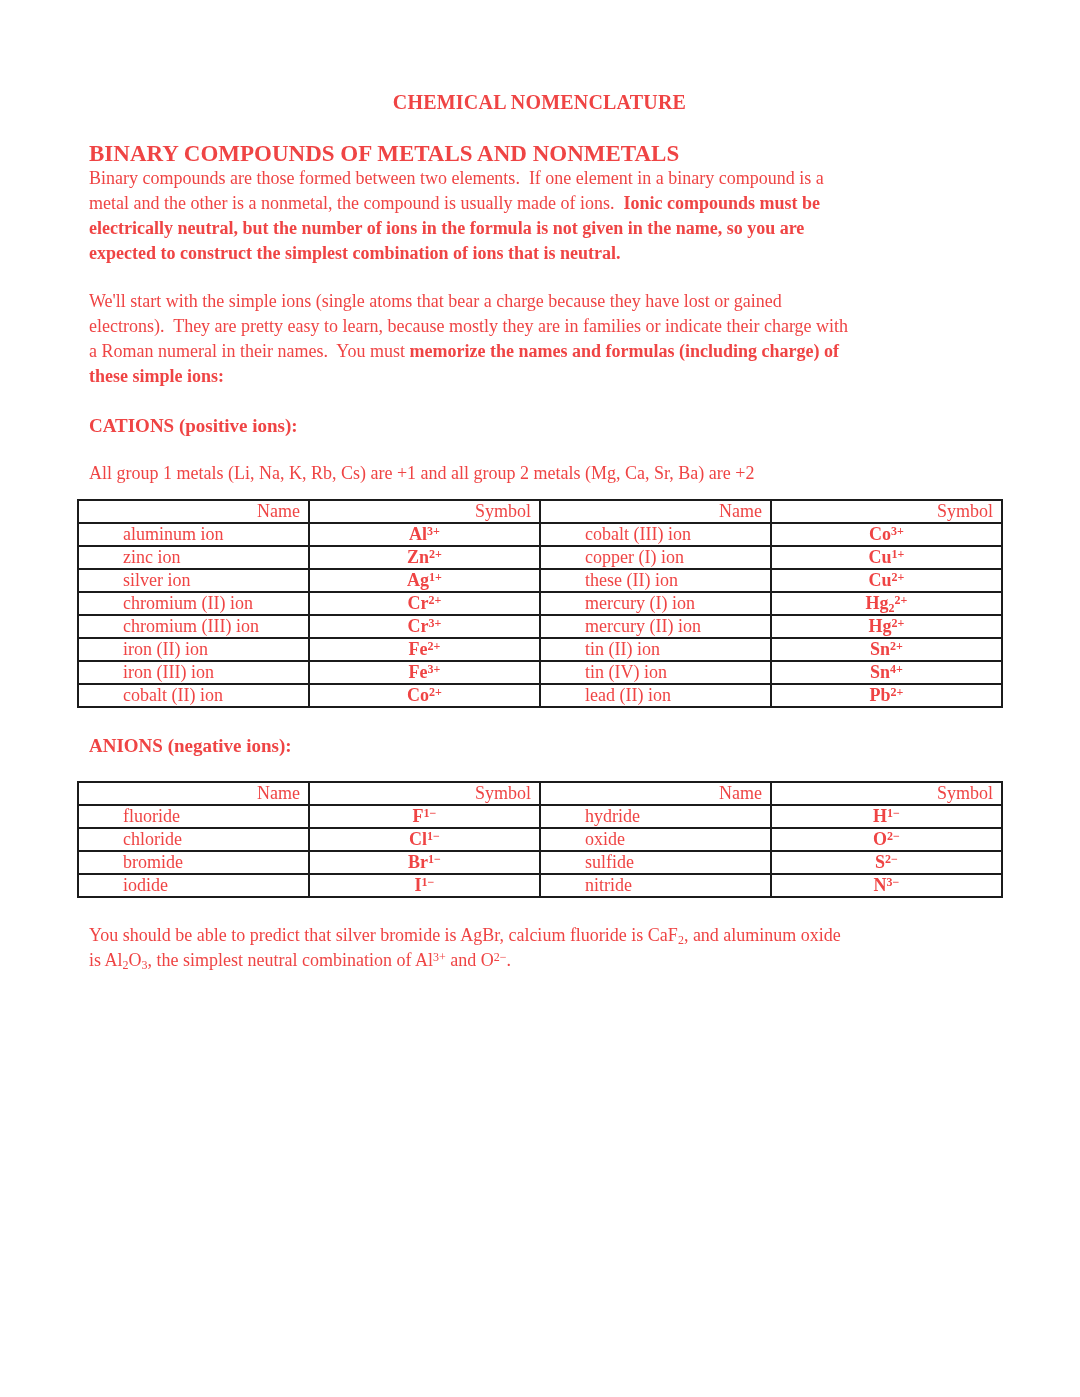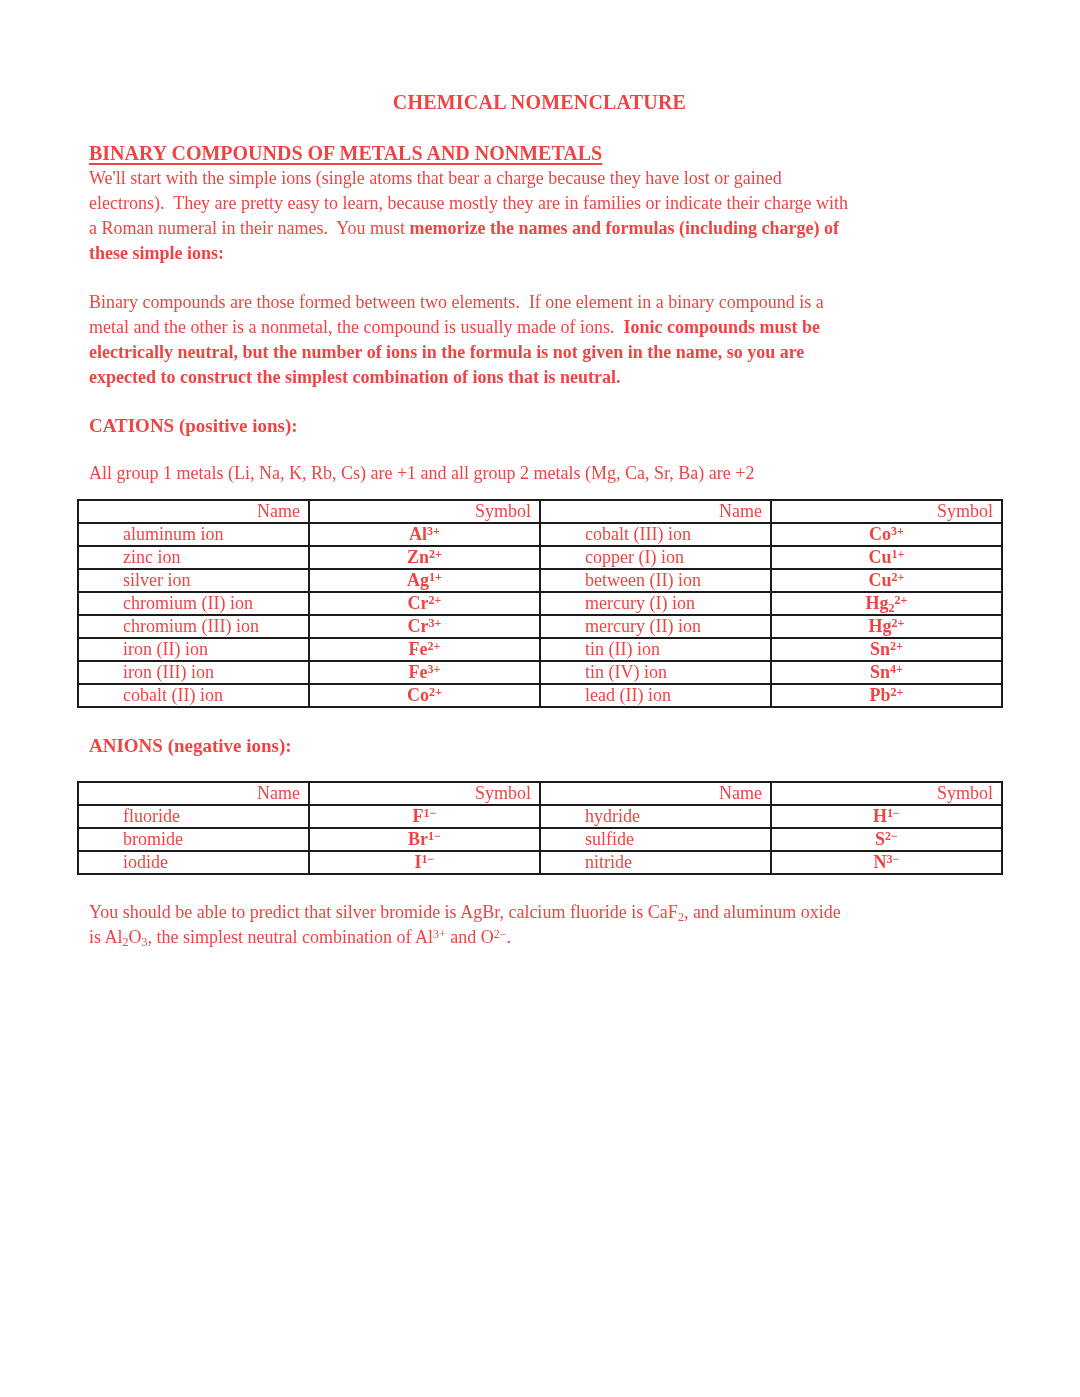--- a/index.html
+++ b/index.html
@@ -22,23 +22,22 @@
   }
   .doc-title {
     text-align: center;
     font-weight: bold;
     font-size: 20px;
     margin: 0 13px 26px 12px;
     letter-spacing: 0.2px;
   }
   .section-heading {
     font-weight: bold;
-    font-size: 20px;
+    font-size: 23px;
     margin: 0 13px 0 12px;
-    text-decoration: underline;
     text-decoration-thickness: 2px;
     text-underline-offset: 3px;
   }
   .sub-heading {
     font-weight: bold;
     font-size: 19px;
     margin: 0 13px 23px 12px;
   }
   .para {
     margin: 0 13px 24px 12px;
@@ -94,30 +93,30 @@
 </style>
 </head>
 <body>
 
 <div class="page">
 
   <div class="doc-title">CHEMICAL NOMENCLATURE</div>
 
   <div class="section-heading">BINARY COMPOUNDS OF METALS AND NONMETALS</div>
 
+  <p class="para first"><span>Binary compounds are those formed between two elements.  If one element in a binary compound is a
+metal and the other is a nonmetal, the compound is usually made of ions.  </span><strong>Ionic compounds must be
+electrically neutral, but the number of ions in the formula is not given in the name, so you are
+expected to construct the simplest combination of ions that is neutral.</strong></p>
+
   <p class="para"><span>We'll start with the simple ions (single atoms that bear a charge because they have lost or gained
 electrons).  They are pretty easy to learn, because mostly they are in families or indicate their charge with
 a Roman numeral in their names.  You must </span><strong>memorize the names and formulas (including charge) of
 these simple ions:</strong></p>
 
-  <p class="para first"><span>Binary compounds are those formed between two elements.  If one element in a binary compound is a
-metal and the other is a nonmetal, the compound is usually made of ions.  </span><strong>Ionic compounds must be
-electrically neutral, but the number of ions in the formula is not given in the name, so you are
-expected to construct the simplest combination of ions that is neutral.</strong></p>
-
   <div class="sub-heading">CATIONS (positive ions):</div>
 
   <p class="note-line">All group 1 metals (Li, Na, K, Rb, Cs) are +1 and all group 2 metals (Mg, Ca, Sr, Ba) are +2</p>
 
   <table class="ion-table">
     <thead>
         <tr>
           <th>Name</th>
           <th>Symbol</th>
           <th>Name</th>
@@ -133,21 +132,21 @@
         </tr>
         <tr>
           <td class="name">zinc ion</td>
           <td class="sym">Zn<sup>2+</sup></td>
           <td class="name">copper (I) ion</td>
           <td class="sym">Cu<sup>1+</sup></td>
         </tr>
         <tr>
           <td class="name">silver ion</td>
           <td class="sym">Ag<sup>1+</sup></td>
-          <td class="name">between (II) ion</td>
+          <td class="name">these (II) ion</td>
           <td class="sym">Cu<sup>2+</sup></td>
         </tr>
         <tr>
           <td class="name">chromium (II) ion</td>
           <td class="sym">Cr<sup>2+</sup></td>
           <td class="name">mercury (I) ion</td>
           <td class="sym">Hg<sub>2</sub><sup>2+</sup></td>
         </tr>
         <tr>
           <td class="name">chromium (III) ion</td>
@@ -188,20 +187,26 @@
         </tr>
       </thead>
     <tbody>
         <tr>
           <td class="name">fluoride</td>
           <td class="sym">F<sup>1−</sup></td>
           <td class="name">hydride</td>
           <td class="sym">H<sup>1−</sup></td>
         </tr>
         <tr>
+          <td class="name">chloride</td>
+          <td class="sym">Cl<sup>1−</sup></td>
+          <td class="name">oxide</td>
+          <td class="sym">O<sup>2−</sup></td>
+        </tr>
+        <tr>
           <td class="name">bromide</td>
           <td class="sym">Br<sup>1−</sup></td>
           <td class="name">sulfide</td>
           <td class="sym">S<sup>2−</sup></td>
         </tr>
         <tr>
           <td class="name">iodide</td>
           <td class="sym">I<sup>1−</sup></td>
           <td class="name">nitride</td>
           <td class="sym">N<sup>3−</sup></td>

